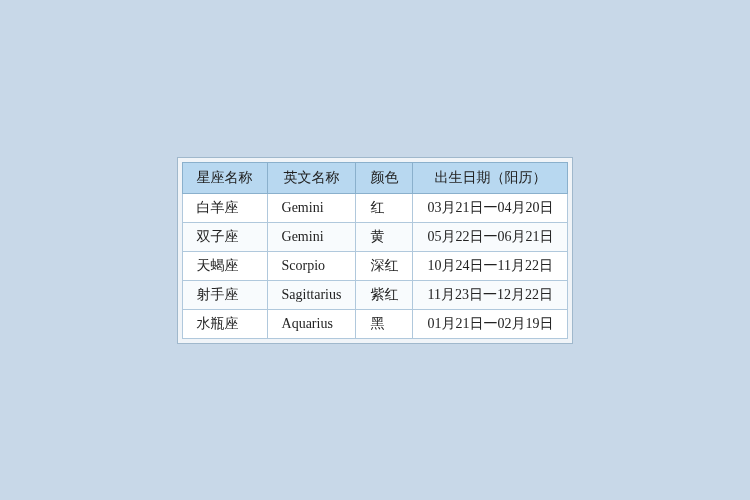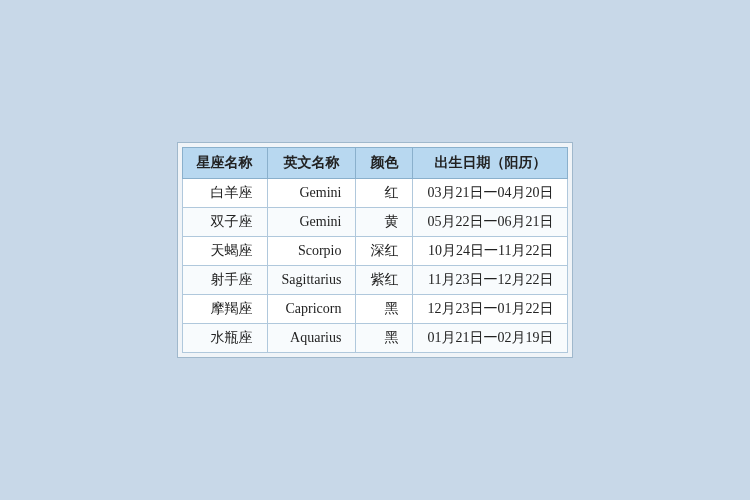--- a/index.html
+++ b/index.html
@@ -20,27 +20,27 @@
     }
     table {
       border-collapse: collapse;
       background: white;
     }
     thead tr th {
       background: #b8d8f0;
       border: 1px solid #8ab0cc;
       padding: 6px 14px;
       text-align: center;
-      font-weight: bold;
+      font-weight: normal;
       color: #222;
     }
     tbody tr td {
       border: 1px solid #b0c8dc;
       padding: 5px 14px;
-      text-align: right;
+      text-align: left;
       color: #222;
       background: white;
     }
     tbody tr:nth-child(even) td {
       background: #f8fbfd;
     }
   </style>
 </head>
 <body>
 
@@ -73,26 +73,20 @@
           <td>深红</td>
           <td>10月24日一11月22日</td>
         </tr>
         <tr>
           <td>射手座</td>
           <td>Sagittarius</td>
           <td>紫红</td>
           <td>11月23日一12月22日</td>
         </tr>
         <tr>
-          <td>摩羯座</td>
-          <td>Capricorn</td>
-          <td>黑</td>
-          <td>12月23日一01月22日</td>
-        </tr>
-        <tr>
           <td>水瓶座</td>
           <td>Aquarius</td>
           <td>黑</td>
           <td>01月21日一02月19日</td>
         </tr>
       </tbody>
   </table>
 </div>
 
 </body></html>

